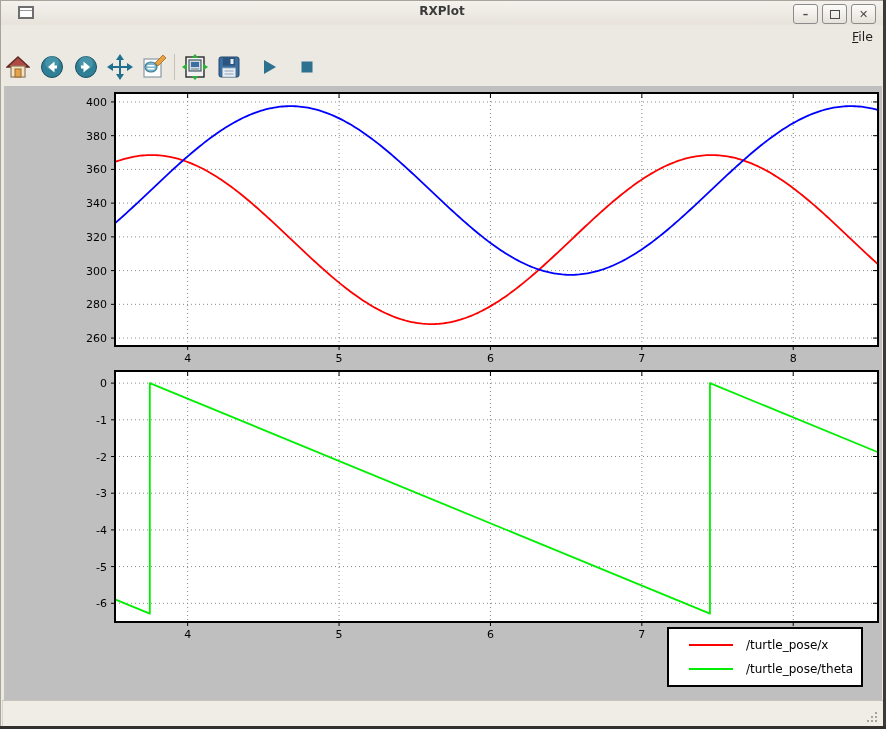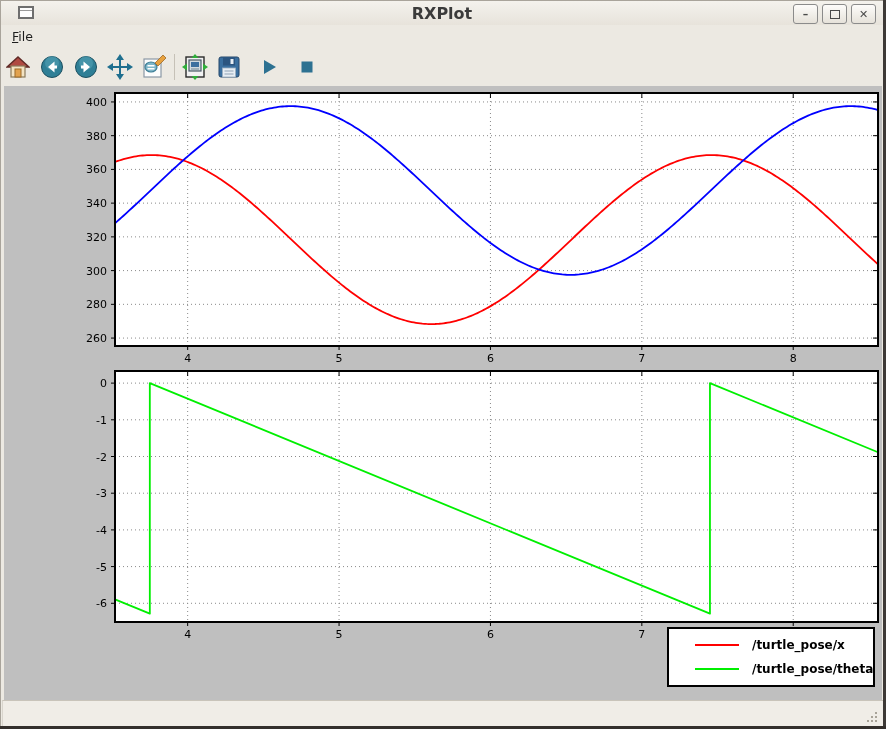--- a/index.html
+++ b/index.html
@@ -10,45 +10,45 @@
   .edge-right{position:absolute;right:0;top:0;bottom:0;width:3px;background:#3d3936;}
   .edge-bottom{position:absolute;left:0;bottom:0;right:0;height:3px;background:#332f2c;}
 
   
   .titlebar{position:absolute;left:1px;top:1px;right:3px;height:24px;
     background:linear-gradient(#f4f2ed,#e7e3db);border-bottom:1px solid #cfcabf;}
   .win-icon{position:absolute;left:17px;top:5px;width:16px;height:13px;
     background:#fdfdfd;border:2px solid #6e6e6e;box-sizing:border-box;}
   .win-icon::before{content:"";position:absolute;left:0;top:2px;right:0;height:1px;background:#9a9a9a;}
   .title{position:absolute;left:0;right:0;top:3px;text-align:center;
-    font-size:16px;font-weight:bold;color:#3b3b3b;}
+    font-size:12px;font-weight:bold;color:#3b3b3b;}
   .win-buttons{position:absolute;right:7px;top:3px;display:flex;gap:4px;}
   .wbtn{width:23px;height:18px;border:1px solid #8b8b8b;border-radius:3px;
     background:linear-gradient(#fdfcfa,#e6e2da);display:flex;align-items:center;
     justify-content:center;font-size:11px;font-weight:bold;color:#4a4a4a;line-height:1;}
 
   
-  .menubar{position:absolute;left:1px;top:25px;right:3px;height:22px;background:#ece9e2;}
+  .menubar{position:absolute;left:1px;top:25px;right:3px;height:22px;background:#ece9e2;text-align:right;}
   .menu-item{display:inline-block;padding:4px 10px 3px 11px;font-size:12.5px;color:#1d1d1d;}
   .menu-item .accel{text-decoration:underline;}
 
   
   .toolbar{position:absolute;left:1px;top:47px;right:3px;height:39px;background:#ece9e2;
     display:flex;align-items:center;}
   .tbtn{width:34px;height:30px;display:flex;align-items:center;justify-content:center;}
   .tsep{width:1px;height:26px;background:#c6c1b7;margin:0 3px;}
 
   
   .canvas{position:absolute;left:4px;top:86px;width:878px;height:614px;background:#bfbfbf;}
   .canvas svg{position:absolute;left:0;top:0;}
 
   
   .legend{position:absolute;left:663px;top:541px;width:192px;height:54px;
     background:#ffffff;border:2px solid #000;display:flex;flex-direction:column;
-    justify-content:space-evenly;padding:1px 6px;box-sizing:content-box;font-weight:bold;}
+    justify-content:space-evenly;padding:1px 0;box-sizing:content-box;}
   .legend-row{display:flex;align-items:center;height:16px;}
   .legend-line{width:44px;height:2px;margin-left:20px;margin-right:13px;flex:0 0 auto;}
   .legend-label{font-size:12px;color:#000;white-space:nowrap;}
 
   
   .statusbar{position:absolute;left:2px;top:700px;right:3px;height:26px;
     background:#f0ede7;border-top:1px solid #c9c4ba;border-left:1px solid #d9d5cd;}
   .grip{position:absolute;right:4px;bottom:3px;}
 </style>
 </head>

